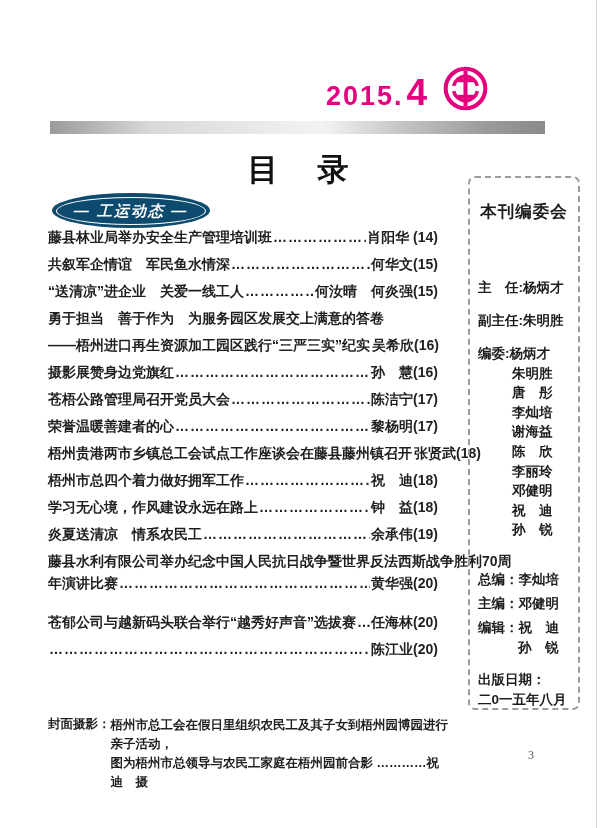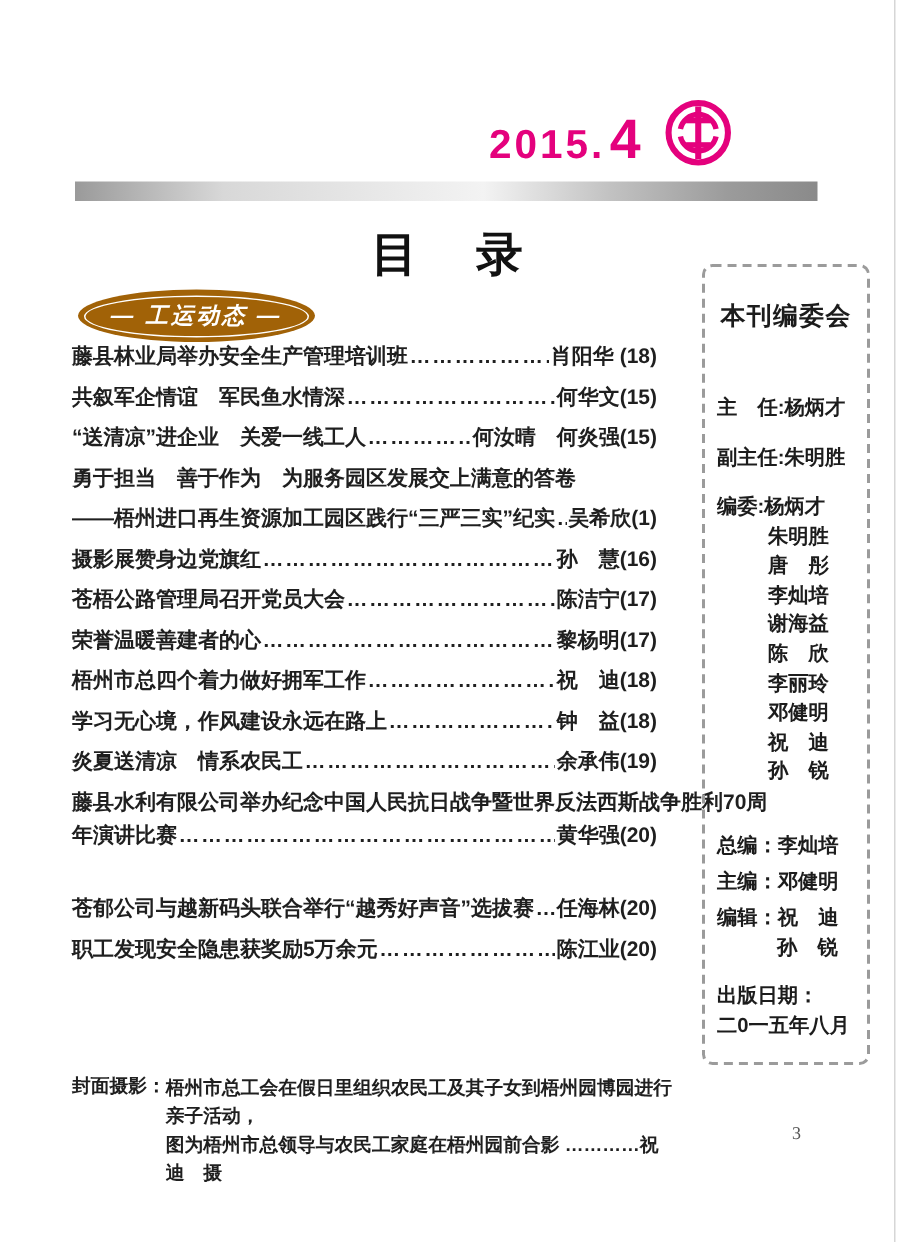--- a/index.html
+++ b/index.html
@@ -18,51 +18,51 @@
     background:linear-gradient(to right,#9a9a9a 0%,#d8d8d8 20%,#f3f3f3 55%,#c2c2c2 72%,#9b9b9b 88%,#8a8a8a 100%);
   }
   .page-title{
     position:absolute;left:0;top:149px;width:600px;text-align:center;
     font-family:"Liberation Serif","DejaVu Serif",serif;
     font-size:31px;font-weight:bold;letter-spacing:4px;color:#111;
   }
   
   .section-badge{
     position:absolute;left:52px;top:193px;width:158px;height:35px;
-    background:#a16207;border-radius:50%;display:flex;align-items:center;justify-content:center;
+    background:#0c4a6e;border-radius:50%;display:flex;align-items:center;justify-content:center;
   }
   .section-badge-inner{
     width:148px;height:26px;border:1.5px solid #ffffff;border-radius:50%;
     display:flex;align-items:center;justify-content:center;
   }
   .section-badge-label{
     color:#ffffff;font-size:15px;font-weight:bold;font-style:italic;
     letter-spacing:2px;white-space:nowrap;line-height:1;
   }
   
   .article-list{position:absolute;left:48px;top:224px;width:390px;font-size:14px;font-weight:bold;}
   .article-line{display:flex;align-items:baseline;line-height:27px;white-space:nowrap;}
   .article-title{white-space:nowrap;}
   .dot-leader{flex:1 1 auto;overflow:hidden;white-space:nowrap;letter-spacing:1px;margin:0 1px;}
   .article-byline{white-space:nowrap;}
   .article.tight .article-line.cont{line-height:16px;}
-  .article.tight{margin-bottom:28px;}
+  .article.tight{margin-bottom:18px;}
   
   .cover-note{position:absolute;left:48px;top:716px;width:400px;font-size:12.5px;font-weight:bold;display:flex;justify-content:space-between;}
   .cover-label{white-space:nowrap;}
   .cover-lines{line-height:19px;}
   
   .board{
     position:absolute;left:468px;top:176px;width:112px;height:534px;box-sizing:border-box;
     border:2px dashed #9b9b9b;border-radius:7px;padding:8px 8px;
     font-size:13.5px;font-weight:bold;color:#1c1c1c;
   }
   .board-title{margin-top:14px;text-align:center;font-size:16.5px;letter-spacing:1px;line-height:22px;}
   .board-row{line-height:20px;white-space:pre;}
-  .row-director{margin-top:40px;}
+  .row-director{margin-top:56px;}
   .row-deputy{margin-top:13px;}
   .row-committee{margin-top:13px;line-height:19.6px;}
   .committee-extra .board-row{line-height:19.6px;padding-left:34px;}
   .row-chief{margin-top:30px;}
   .row-managing{margin-top:4px;}
   .row-editors{margin-top:4px;}
   .row-editor2{padding-left:40px;}
   .row-publish-label{margin-top:12px;}
   
   .page-number{position:absolute;left:528px;top:748px;font-size:12px;color:#555;
@@ -96,21 +96,21 @@
   <div class="section-badge-inner">
     <span class="section-badge-label">— 工运动态 —</span>
   </div>
 </div>
 
 <div class="article-list">
     <div class="article">
       <div class="article-line">
         <span class="article-title">藤县林业局举办安全生产管理培训班</span>
         <span class="dot-leader">………………………………………………………………………………………………………………………………………………………………</span>
-        <span class="article-byline">肖阳华 (18)</span>
+        <span class="article-byline">肖阳华 (14)</span>
       </div>
     </div>
     <div class="article">
       <div class="article-line">
         <span class="article-title">共叙军企情谊　军民鱼水情深</span>
         <span class="dot-leader">………………………………………………………………………………………………………………………………………………………………</span>
         <span class="article-byline">何华文(15)</span>
       </div>
     </div>
     <div class="article">
@@ -120,21 +120,21 @@
         <span class="article-byline">何汝晴　何炎强(15)</span>
       </div>
     </div>
     <div class="article">
       <div class="article-line">
         <span class="article-title">勇于担当　善于作为　为服务园区发展交上满意的答卷</span>
       </div>
       <div class="article-line cont">
         <span class="article-title">——梧州进口再生资源加工园区践行“三严三实”纪实</span>
         <span class="dot-leader">………………………………………………………………………………………………………………………………………………………………</span>
-        <span class="article-byline">吴希欣(1)</span>
+        <span class="article-byline">吴希欣(16)</span>
       </div>
     </div>
     <div class="article">
       <div class="article-line">
         <span class="article-title">摄影展赞身边党旗红</span>
         <span class="dot-leader">………………………………………………………………………………………………………………………………………………………………</span>
         <span class="article-byline">孙　慧(16)</span>
       </div>
     </div>
     <div class="article">
@@ -142,20 +142,27 @@
         <span class="article-title">苍梧公路管理局召开党员大会</span>
         <span class="dot-leader">………………………………………………………………………………………………………………………………………………………………</span>
         <span class="article-byline">陈洁宁(17)</span>
       </div>
     </div>
     <div class="article">
       <div class="article-line">
         <span class="article-title">荣誉温暖善建者的心</span>
         <span class="dot-leader">………………………………………………………………………………………………………………………………………………………………</span>
         <span class="article-byline">黎杨明(17)</span>
+      </div>
+    </div>
+    <div class="article">
+      <div class="article-line">
+        <span class="article-title">梧州贵港两市乡镇总工会试点工作座谈会在藤县藤州镇召开</span>
+        <span class="dot-leader">………………………………………………………………………………………………………………………………………………………………</span>
+        <span class="article-byline">张贤武(18)</span>
       </div>
     </div>
     <div class="article">
       <div class="article-line">
         <span class="article-title">梧州市总四个着力做好拥军工作</span>
         <span class="dot-leader">………………………………………………………………………………………………………………………………………………………………</span>
         <span class="article-byline">祝　迪(18)</span>
       </div>
     </div>
     <div class="article">
@@ -184,21 +191,20 @@
     </div>
     <div class="article">
       <div class="article-line">
         <span class="article-title">苍郁公司与越新码头联合举行“越秀好声音”选拔赛</span>
         <span class="dot-leader">………………………………………………………………………………………………………………………………………………………………</span>
         <span class="article-byline">任海林(20)</span>
       </div>
     </div>
     <div class="article">
       <div class="article-line">
-        <span class="article-title">职工发现安全隐患获奖励5万余元</span>
         <span class="dot-leader">………………………………………………………………………………………………………………………………………………………………</span>
         <span class="article-byline">陈江业(20)</span>
       </div>
     </div>
   </div>
 
 <div class="cover-note">
   <span class="cover-label">封面摄影：</span>
   <span class="cover-lines">
     <span>梧州市总工会在假日里组织农民工及其子女到梧州园博园进行亲子活动，</span><br>

